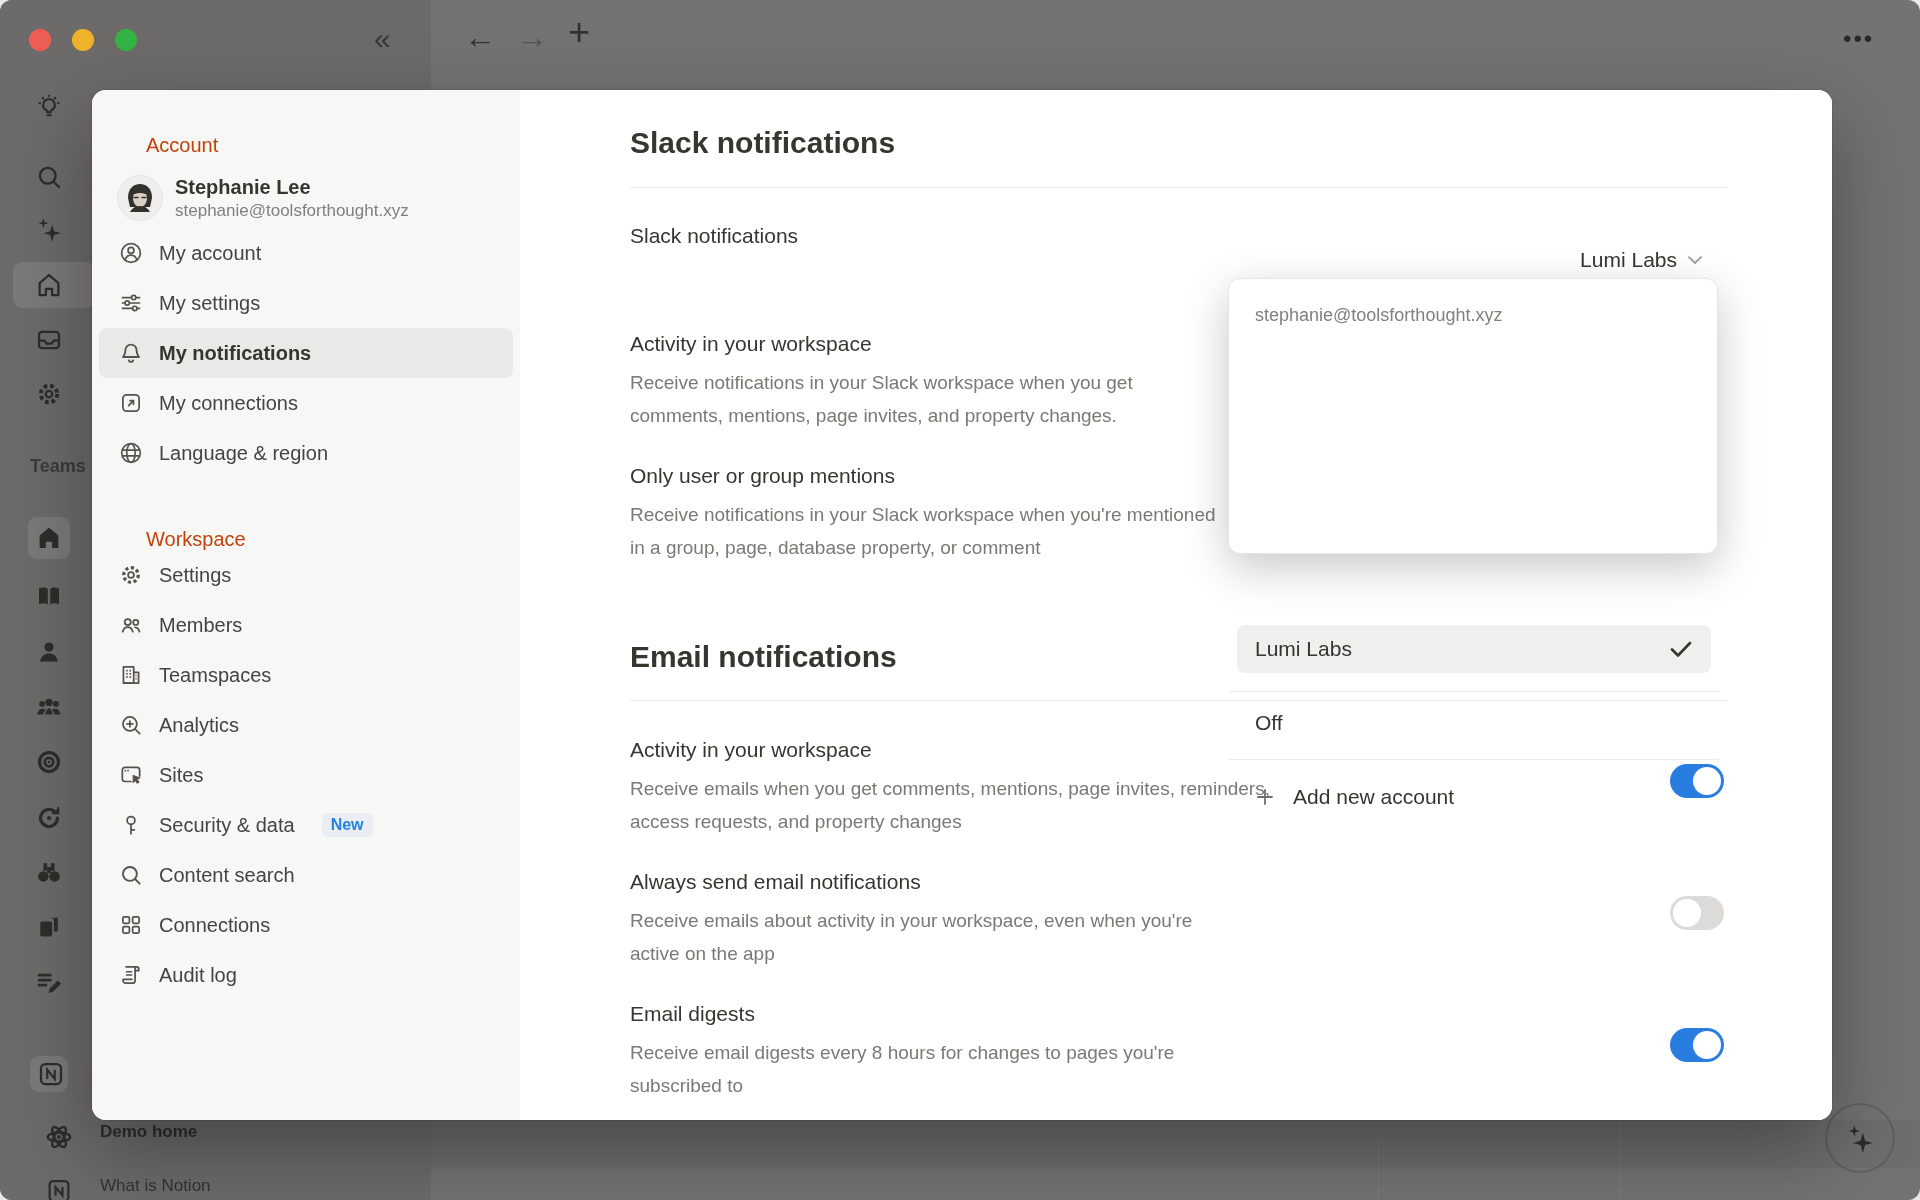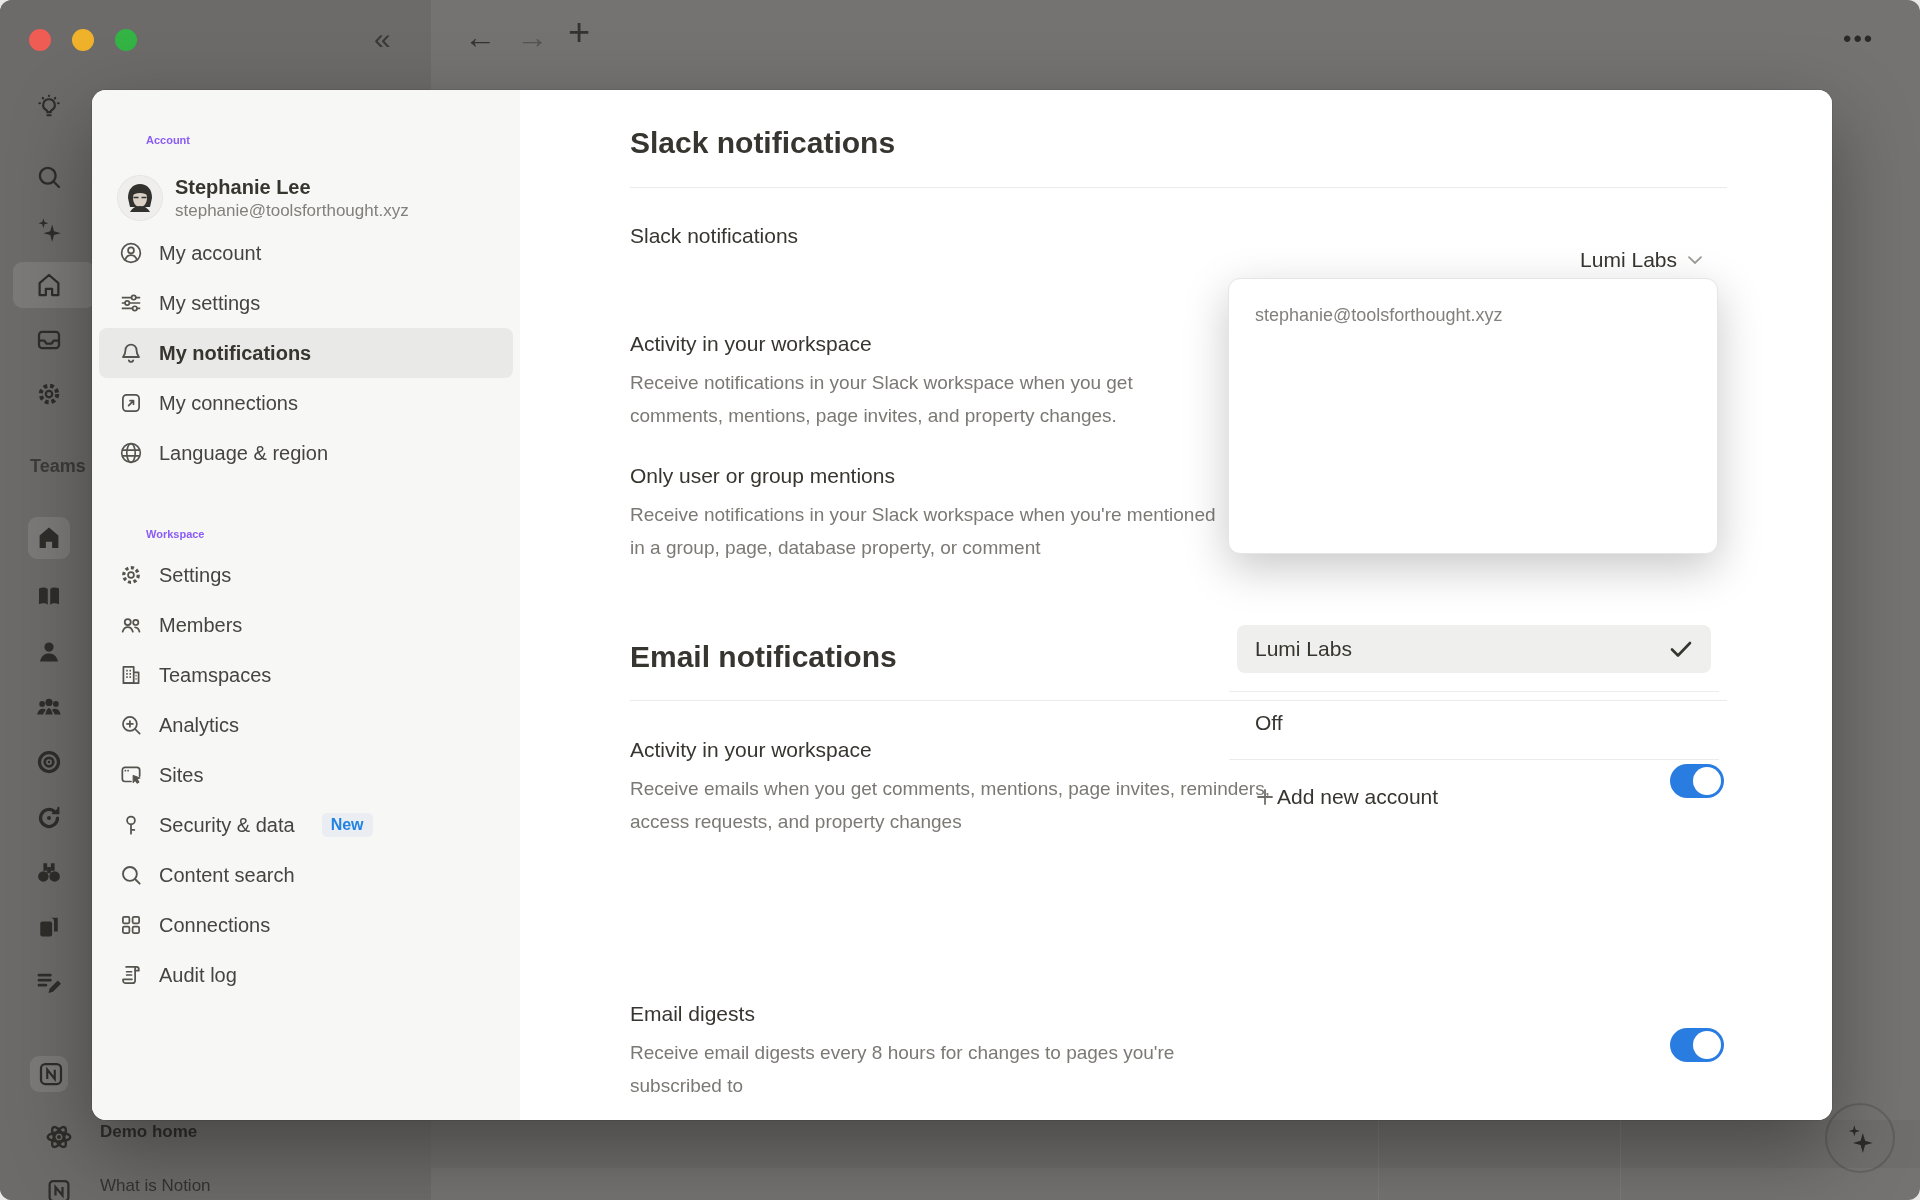--- a/index.html
+++ b/index.html
@@ -21,21 +21,21 @@
   .bgicon { position:absolute; left:34px; width:30px; height:30px; color:#2e2d2a; }
   .bgicon svg { width:30px; height:30px; display:block; }
   .bg-hl { position:absolute; background:#7b7a78; border-radius:9px; }
   .bg-label { position:absolute; color:#3c3b38; font-size:18px; font-weight:600; }
   .bg-item-label { position:absolute; left:100px; font-size:17px; }
 
   
   .modal { position:absolute; left:92px; top:90px; width:1740px; height:1030px; background:#ffffff;
            border-radius:14px; box-shadow:0 30px 80px rgba(0,0,0,.35), 0 0 0 1px rgba(0,0,0,.08); overflow:hidden; }
   .panel { position:absolute; left:0; top:0; width:428px; height:1030px; background:#f7f7f5; padding:0 7px; }
-  .sec-label { margin:44px 0 0 47px; height:20px; font-size:11px; font-weight:700; color:#8b5cf6; }
+  .sec-label { margin:44px 0 0 47px; height:20px; font-size:20px; font-weight:400; color:#c2410c; }
   .sec-label.ws { margin-top:50px; height:22px; }
   .profile { display:flex; align-items:center; gap:13px; margin-top:14px; height:60px; padding-left:19px; }
   .avatar { width:44px; height:44px; border-radius:50%; background:#f1f0ee; box-shadow:0 0 0 1px rgba(0,0,0,.08); overflow:hidden; flex:0 0 44px; }
   .pname { font-size:20px; font-weight:600; color:#37352f; line-height:26px; }
   .pemail{ font-size:17px; color:#82807c; line-height:22px; }
   .nav-item { display:flex; align-items:center; height:50px; border-radius:8px; padding-left:19px; gap:15px;
               font-size:20px; color:#454440; cursor:pointer; }
   .nav-item .nicon { width:26px; height:26px; flex:0 0 26px; color:#55534e; }
   .nav-item .nicon svg { width:26px; height:26px; display:block; }
   .nav-item.selected { background:#e9e9e7; font-weight:600; color:#37352f; }
@@ -59,21 +59,21 @@
 
   
   .popup { position:absolute; left:1228px; top:278px; width:490px; height:276px; background:#fff;
            border-radius:12px; border:1px solid #e6e5e3; box-shadow:0 14px 45px rgba(0,0,0,.22); z-index:30; }
   .pop-header { position:absolute; left:26px; top:26px; font-size:18px; color:#82807c; }
   .pop-row { position:absolute; left:8px; width:474px; height:48px; border-radius:8px; display:flex;
              align-items:center; padding:0 18px; font-size:21px; color:#37352f; cursor:pointer; }
   .pop-row.sel { background:#efefed; top:346px; }
   .pop-div { position:absolute; left:0; width:490px; height:1px; background:#ececeb; }
   .pop-add { position:absolute; left:8px; top:494px; width:474px; height:48px; display:flex; align-items:center;
-             gap:2px; padding:0 18px; font-size:21px; color:#37352f; cursor:pointer; }
+             gap:18px; padding:0 18px; font-size:21px; color:#37352f; cursor:pointer; }
   .pop-add svg { width:20px; height:20px; color:#6f6e6a; }
   .check { margin-left:auto; width:24px; height:18px; color:#37352f; }
 
   .ai-fab { position:absolute; left:1825px; top:1103px; width:70px; height:70px; border-radius:50%;
             border:2px solid rgba(0,0,0,.14); display:flex; align-items:center; justify-content:center; cursor:pointer; }
   .ai-fab svg { width:34px; height:34px; color:#2c2b29; }
 </style>
 </head>
 <body>
 
@@ -419,20 +419,27 @@
       <div class="hr" style="top:610px"></div>
 
       <div class="row" style="top:646px">
         <div class="rtitle">Activity in your workspace</div>
         <div class="rdesc" style="top:36px;max-width:640px">Receive emails when you get comments, mentions, page invites, reminders, access requests, and property changes</div>
         <div class="toggle on" style="top:28px">
             <div class="knob"></div>
           </div>
       </div>
 
+      <div class="row" style="top:778px">
+        <div class="rtitle">Always send email notifications</div>
+        <div class="rdesc" style="top:36px;max-width:600px">Receive emails about activity in your workspace, even when you're active on the app</div>
+        <div class="toggle off" style="top:28px">
+            <div class="knob"></div>
+          </div>
+      </div>
 
       <div class="row" style="top:910px">
         <div class="rtitle">Email digests</div>
         <div class="rdesc" style="top:36px;max-width:600px">Receive email digests every 8 hours for changes to pages you're subscribed to</div>
         <div class="toggle on" style="top:28px">
             <div class="knob"></div>
           </div>
       </div>
     </div>
   </div>

